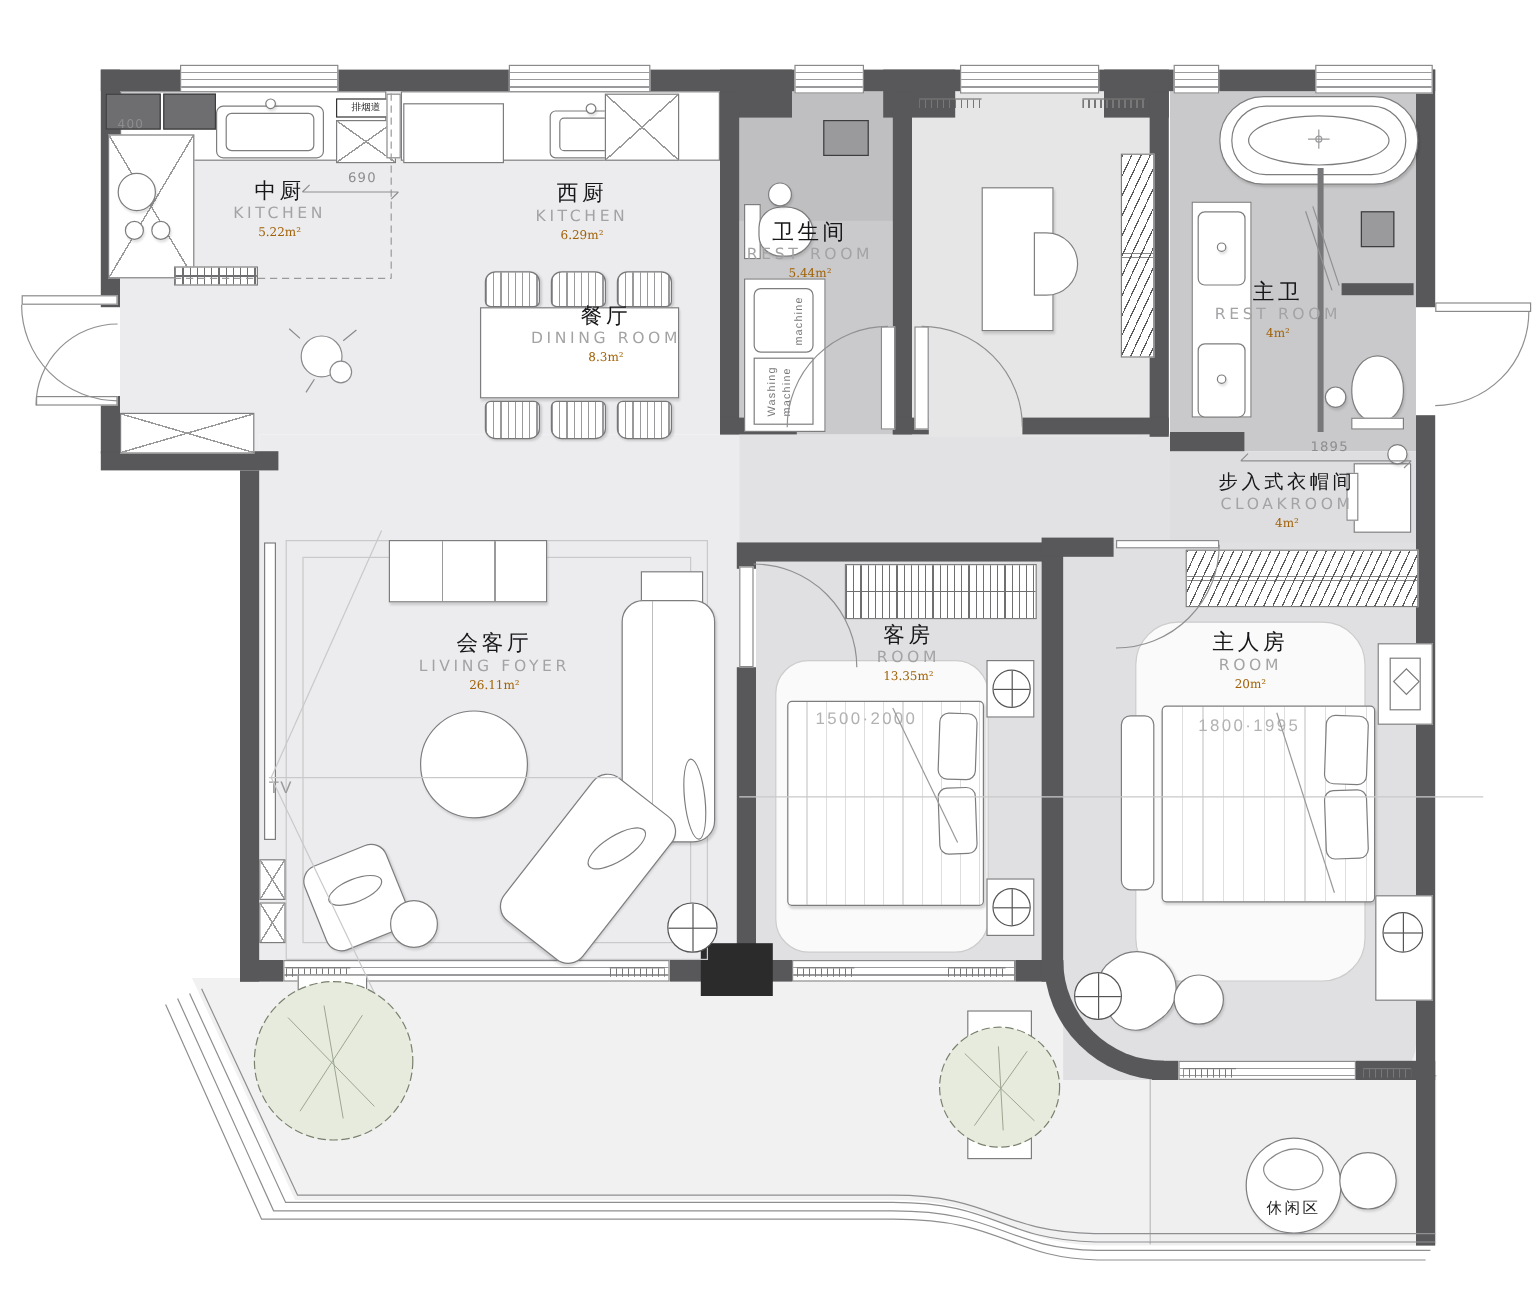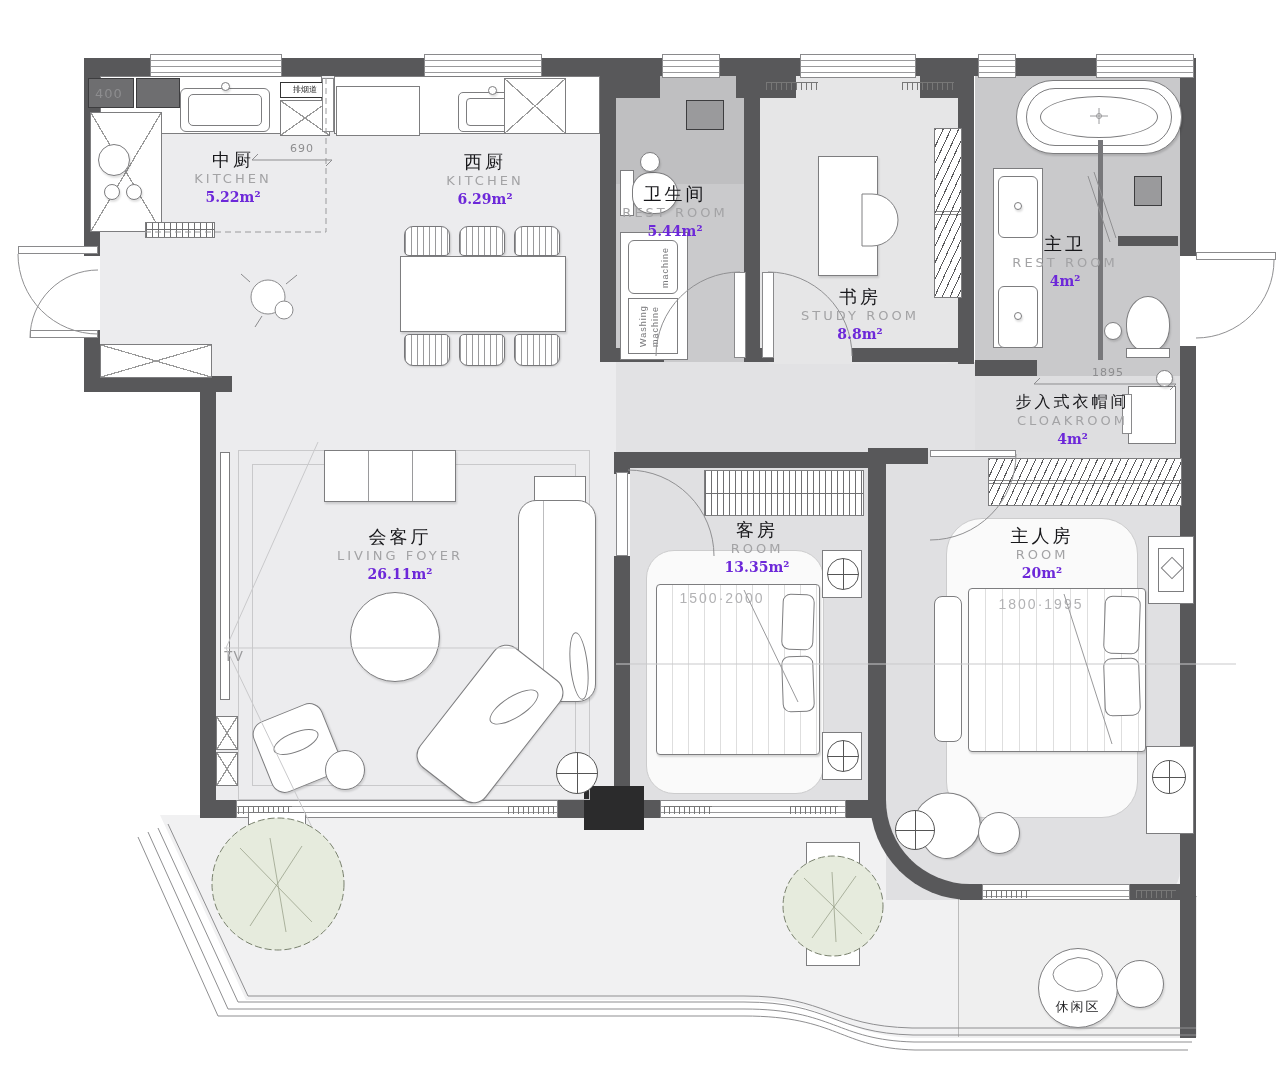--- a/index.html
+++ b/index.html
@@ -27,21 +27,21 @@
   .vstripes{background-image:repeating-linear-gradient(90deg,#6f6f71 0 1px,transparent 1px 6px),
             linear-gradient(transparent calc(50% - .5px),#6f6f71 calc(50% - .5px) calc(50% + .5px),transparent 0);}
   .hatchd{background-image:repeating-linear-gradient(115deg,#5a5a5c 0 1px,transparent 1px 7px),
           linear-gradient(transparent calc(50% - 2px),#888 calc(50% - 2px) calc(50% - 1px),transparent 0 calc(50% + 1px),#888 0 calc(50% + 2px),transparent 0);}
   .chairN{position:absolute;background-color:#fff;border:1px solid #77777a;box-sizing:border-box;
           border-radius:9px 9px 5px 5px;box-shadow:1px 1px 2px rgba(0,0,0,.15);
           background-image:repeating-linear-gradient(90deg,#9a9a9c 0 1px,transparent 1px 6px);}
   .label{position:absolute;text-align:center;line-height:1.3;pointer-events:none;}
   .label .zh{font-size:18px;color:#17171a;letter-spacing:3px;font-family:"DejaVu Sans",sans-serif;}
   .label .en{font-size:13px;color:#a3a3a5;letter-spacing:3px;font-family:"DejaVu Sans",sans-serif;}
-  .label .area{font-size:14px;font-weight:bold;color:#6d28d9;font-family:"DejaVu Serif",serif;}
+  .label .area{font-size:10px;font-weight:normal;color:#a16207;font-family:"DejaVu Serif",serif;}
   .small-label{position:absolute;font-size:13px;color:#1c1c1e;letter-spacing:2px;text-align:center;}
   .dim{position:absolute;font-size:11px;color:#8d8d8f;letter-spacing:1px;text-align:center;
        font-family:"DejaVu Sans",sans-serif;}
   .bedsize{position:absolute;font-size:14px;color:#b2b2b4;letter-spacing:2px;text-align:center;}
   .tv{position:absolute;font-size:14px;color:#9a9a9c;letter-spacing:1px;}
   .flue{position:absolute;font-size:8px;color:#222;border:1px solid #333;background:#fff;
         text-align:center;line-height:14px;box-sizing:border-box;}
   .vtext{position:absolute;writing-mode:vertical-rl;transform:rotate(180deg);
          font-size:9px;color:#77777a;letter-spacing:1px;text-align:center;}
   .sill{position:absolute;background:#fff;border:1px solid #8a8a8c;box-sizing:border-box;}
@@ -124,21 +124,21 @@
   <div class="flue" style="left:280px;top:82px;width:50px;height:16px"><span>排烟道</span></div>
   <div class="box flat xbox" style="left:280px;top:100px;width:50px;height:36px"></div>
   <div class="sill" style="left:322px;top:78px;width:12px;height:54px"></div>
   <div class="box flat" style="left:336px;top:86px;width:84px;height:50px"></div>
   <div class="box flat" style="left:458px;top:92px;width:68px;height:40px;border-radius:5px"></div>
   <div class="box flat" style="left:466px;top:98px;width:52px;height:28px;border-radius:4px"></div>
   <div class="circle flat" style="left:488px;top:86px;width:9px;height:9px"></div>
   <div class="box flat xbox" style="left:504px;top:78px;width:62px;height:56px"></div>
   <div class="box flat vstripes" style="left:145px;top:222px;width:70px;height:16px"></div>
   <div class="dim" style="left:272px;top:142px;width:60px">690</div>
-  <div class="dim" style="left:92px;top:86px;width:34px;font-size:13px">400</div>
+  <div class="dim" style="left:92px;top:99px;width:34px;font-size:10px">400</div>
 
   <div class="chairN" style="left:404px;top:226px;width:46px;height:30px"></div>
   <div class="chairN" style="left:459px;top:226px;width:46px;height:30px"></div>
   <div class="chairN" style="left:514px;top:226px;width:46px;height:30px"></div>
   <div class="box" style="left:400px;top:256px;width:166px;height:76px"></div>
   <div class="chairN" style="left:404px;top:334px;width:46px;height:32px;border-radius:5px 5px 9px 9px"></div>
   <div class="chairN" style="left:459px;top:334px;width:46px;height:32px;border-radius:5px 5px 9px 9px"></div>
   <div class="chairN" style="left:514px;top:334px;width:46px;height:32px;border-radius:5px 5px 9px 9px"></div>
 
   <div class="box flat xbox" style="left:100px;top:344px;width:112px;height:34px"></div>
@@ -315,41 +315,41 @@
   <div class="label" style="left:158px;top:148px;width:150px">
     <div class="zh">中厨</div>
     <div class="en">KITCHEN</div>
     <div class="area">5.22m²</div>
   </div>
   <div class="label" style="left:410px;top:150px;width:150px">
     <div class="zh">西厨</div>
     <div class="en">KITCHEN</div>
     <div class="area">6.29m²</div>
   </div>
+  <div class="label" style="left:420px;top:252px;width:170px">
+    <div class="zh">餐厅</div>
+    <div class="en">DINING ROOM</div>
+    <div class="area">8.3m²</div>
+  </div>
   <div class="label" style="left:595px;top:182px;width:160px">
     <div class="zh">卫生间</div>
     <div class="en">REST ROOM</div>
     <div class="area">5.44m²</div>
   </div>
-  <div class="label" style="left:785px;top:285px;width:150px">
-    <div class="zh">书房</div>
-    <div class="en">STUDY ROOM</div>
-    <div class="area">8.8m²</div>
-  </div>
   <div class="label" style="left:990px;top:232px;width:150px">
     <div class="zh">主卫</div>
     <div class="en">REST ROOM</div>
     <div class="area">4m²</div>
   </div>
   <div class="label" style="left:985px;top:392px;width:175px">
     <div class="zh" style="font-size:16px">步入式衣帽间</div>
     <div class="en">CLOAKROOM</div>
     <div class="area">4m²</div>
   </div>
-  <div class="label" style="left:320px;top:525px;width:160px">
+  <div class="label" style="left:332px;top:525px;width:160px">
     <div class="zh">会客厅</div>
     <div class="en">LIVING FOYER</div>
     <div class="area">26.11m²</div>
   </div>
   <div class="label" style="left:682px;top:518px;width:150px">
     <div class="zh">客房</div>
     <div class="en">ROOM</div>
     <div class="area">13.35m²</div>
   </div>
   <div class="label" style="left:962px;top:524px;width:160px">

